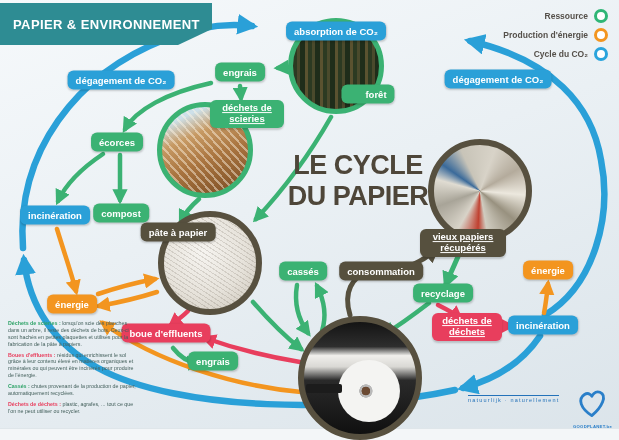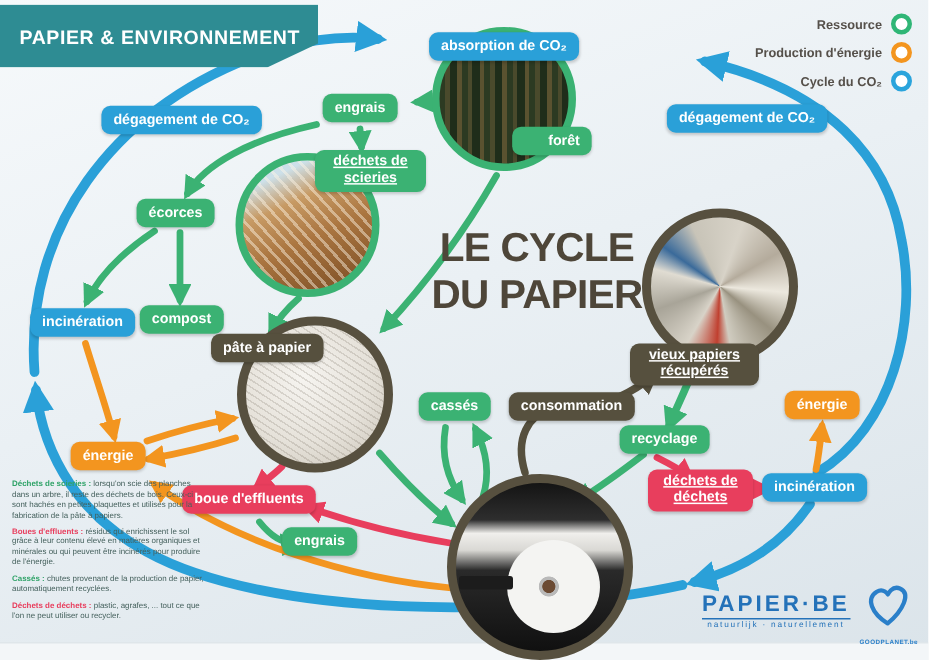--- a/index.html
+++ b/index.html
@@ -199,21 +199,20 @@
     </div>
     <div class="def">
       <span class="term pink">Déchets de déchets :</span>
       <span>plastic, agrafes, ... tout ce que l'on ne peut utiliser ou recycler.</span>
     </div>
   </div>
 
   <div class="bottom-strip"></div>
 
   <div class="brand">
-    <div class="name">PAPIER·BE</div>
     <div class="tagline">natuurlijk · naturellement</div>
   </div>
 
   <div class="partner">
     <svg width="34" height="32" viewBox="0 0 24 22" style="transform:rotate(-8deg);">
       <path d="M10 19 C 3 13, 1.5 6, 7 3.5 C 10.5 2, 12 5.5, 12 5.5 C 12 5.5, 14.5 1.5, 18 3.5 C 23 6.5, 18 14, 10 19 Z" fill="none" stroke="#2a7fc9" stroke-width="2" stroke-linejoin="round"></path>
     </svg>
     <div class="pname">GOODPLANET.be</div>
   </div>
 

